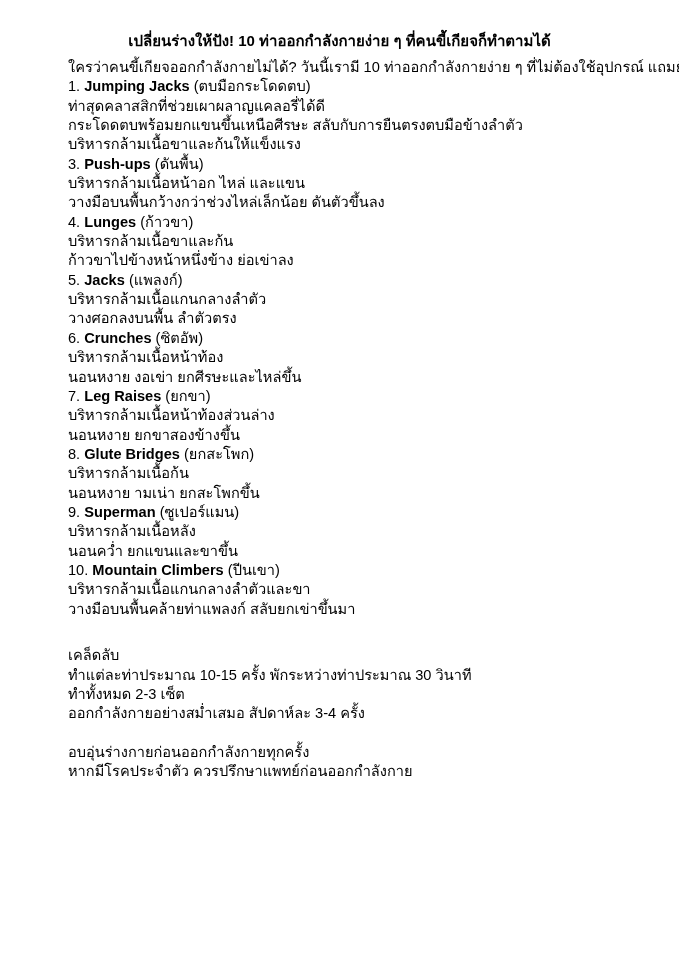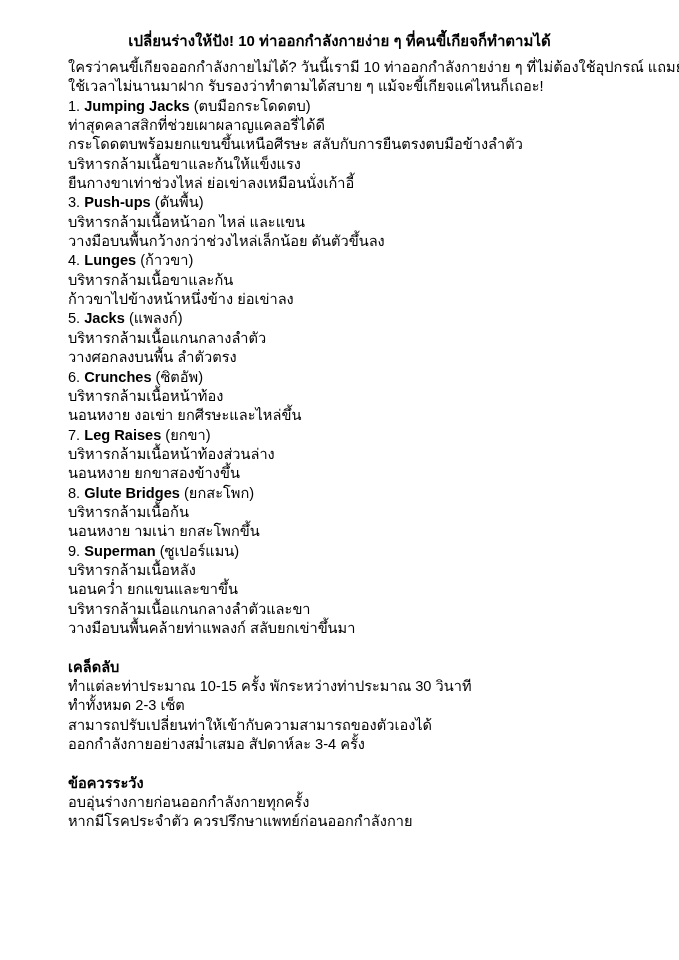--- a/index.html
+++ b/index.html
@@ -20,40 +20,38 @@
     font-size: 15px;
     line-height: 20px;
     text-align: center;
     margin-bottom: 7px;
   }
   .line {
     font-size: 14.6px;
     line-height: 19.35px;
     white-space: nowrap;
   }
-  .heading { font-weight: 700; }
+  .heading { font-weight: 400; margin-top: 8px; }
   b.ex-name { font-weight: 700; }
   .spacer { height: 19.35px; }
 </style>
 </head>
 <body>
 
 <div class="page">
 
   <div class="title">เปลี่ยนร่างให้ปัง! 10 ท่าออกกำลังกายง่าย ๆ ที่คนขี้เกียจก็ทำตามได้</div>
 
   <div class="line">ใครว่าคนขี้เกียจออกกำลังกายไม่ได้? วันนี้เรามี 10 ท่าออกกำลังกายง่าย ๆ ที่ไม่ต้องใช้อุปกรณ์ แถมยัง</div>
-  <div class="line">ใช้เวลาไม่นานมาฝาก รับรองว่าทำตามได้สบาย ๆ แม้จะขี้เกียจแค่ไหนก็เถอะ!</div>
 
   <div class="line"><span>1.</span> <b class="ex-name">Jumping Jacks</b> <span>(ตบมือกระโดดตบ)</span></div>
   <div class="line">ท่าสุดคลาสสิกที่ช่วยเผาผลาญแคลอรี่ได้ดี</div>
   <div class="line">กระโดดตบพร้อมยกแขนขึ้นเหนือศีรษะ สลับกับการยืนตรงตบมือข้างลำตัว</div>
 
   <div class="line">บริหารกล้ามเนื้อขาและก้นให้แข็งแรง</div>
-  <div class="line">ยืนกางขาเท่าช่วงไหล่ ย่อเข่าลงเหมือนนั่งเก้าอี้</div>
 
   <div class="line"><span>3.</span> <b class="ex-name">Push-ups</b> <span>(ดันพื้น)</span></div>
   <div class="line">บริหารกล้ามเนื้อหน้าอก ไหล่ และแขน</div>
   <div class="line">วางมือบนพื้นกว้างกว่าช่วงไหล่เล็กน้อย ดันตัวขึ้นลง</div>
 
   <div class="line"><span>4.</span> <b class="ex-name">Lunges</b> <span>(ก้าวขา)</span></div>
   <div class="line">บริหารกล้ามเนื้อขาและก้น</div>
   <div class="line">ก้าวขาไปข้างหน้าหนึ่งข้าง ย่อเข่าลง</div>
 
   <div class="line"><span>5.</span> <b class="ex-name">Jacks</b> <span>(แพลงก์)</span></div>
@@ -69,30 +67,29 @@
   <div class="line">นอนหงาย ยกขาสองข้างขึ้น</div>
 
   <div class="line"><span>8.</span> <b class="ex-name">Glute Bridges</b> <span>(ยกสะโพก)</span></div>
   <div class="line">บริหารกล้ามเนื้อก้น</div>
   <div class="line">นอนหงาย ามเน่า ยกสะโพกขึ้น</div>
 
   <div class="line"><span>9.</span> <b class="ex-name">Superman</b> <span>(ซูเปอร์แมน)</span></div>
   <div class="line">บริหารกล้ามเนื้อหลัง</div>
   <div class="line">นอนคว่ำ ยกแขนและขาขึ้น</div>
 
+  <div class="line"><span>10.</span> <b class="ex-name">Mountain Climbers</b> <span>(ปีนเขา)</span></div>
   <div class="line">บริหารกล้ามเนื้อแกนกลางลำตัวและขา</div>
   <div class="line">วางมือบนพื้นคล้ายท่าแพลงก์ สลับยกเข่าขึ้นมา</div>
 
   <div class="spacer"></div>
 
   <div class="line heading">เคล็ดลับ</div>
   <div class="line">ทำแต่ละท่าประมาณ 10-15 ครั้ง พักระหว่างท่าประมาณ 30 วินาที</div>
   <div class="line">ทำทั้งหมด 2-3 เซ็ต</div>
-  <div class="line">สามารถปรับเปลี่ยนท่าให้เข้ากับความสามารถของตัวเองได้</div>
   <div class="line">ออกกำลังกายอย่างสม่ำเสมอ สัปดาห์ละ 3-4 ครั้ง</div>
 
   <div class="spacer"></div>
 
-  <div class="line heading">ข้อควรระวัง</div>
   <div class="line">อบอุ่นร่างกายก่อนออกกำลังกายทุกครั้ง</div>
   <div class="line">หากมีโรคประจำตัว ควรปรึกษาแพทย์ก่อนออกกำลังกาย</div>
 
 </div>
 
 </body></html>

